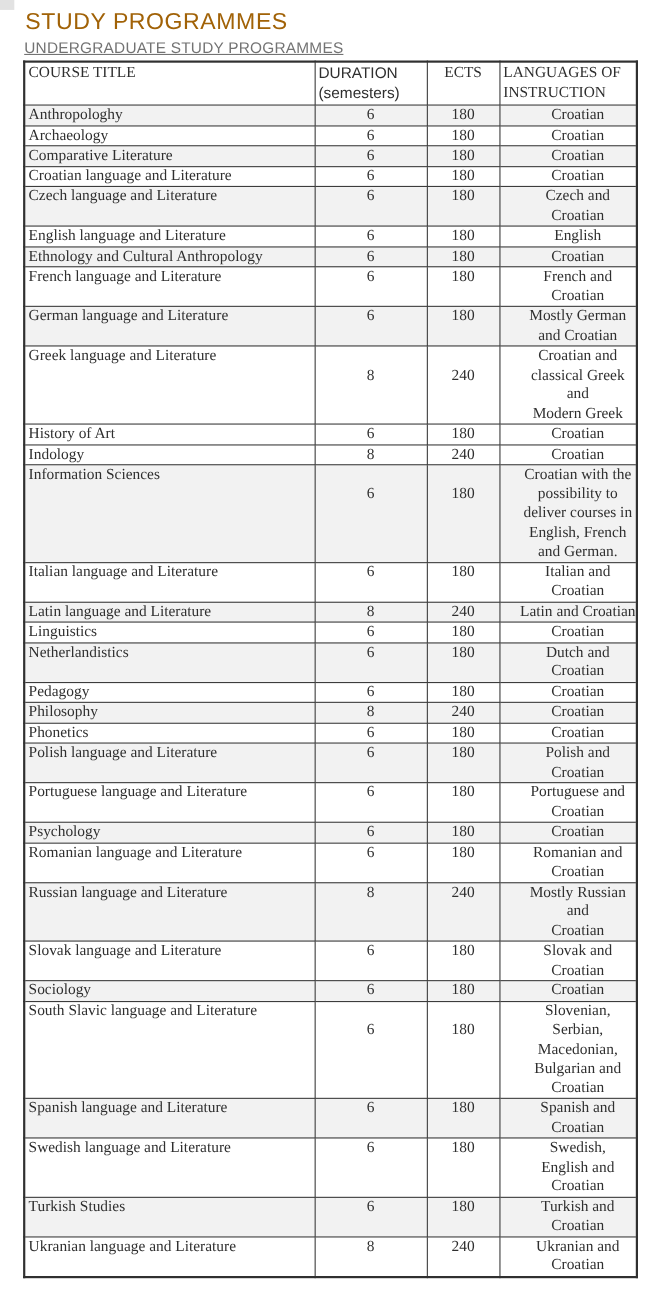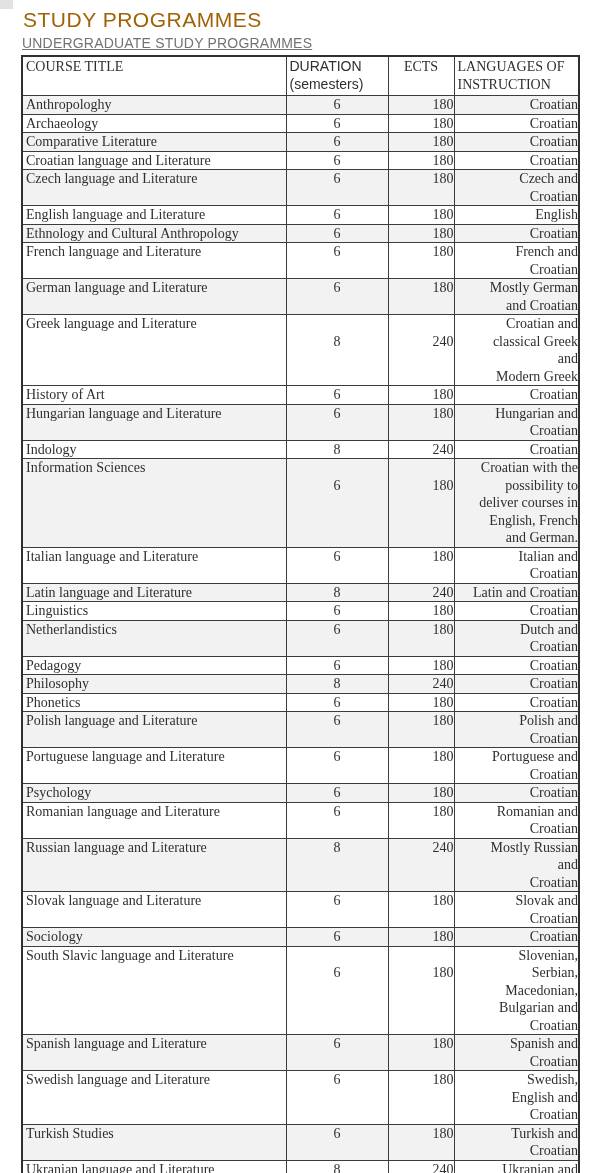--- a/index.html
+++ b/index.html
@@ -67,22 +67,22 @@
     text-align: left;
     padding-top: 1px;
     padding-bottom: 2px;
   }
   th.h-title     { padding-left: 3px; margin-top: 28px; }
   th.h-duration  { font-family: "Liberation Sans", sans-serif; white-space: pre-line; padding-left: 3px; margin-left: 36px; }
   th.h-ects      { text-align: center; }
   th.h-langs     { white-space: pre-line; padding-left: 3px; }
   td.col-title   { text-align: left; padding-left: 3px; }
   td.col-duration{ text-align: center; }
-  td.col-ects    { text-align: right; }
-  td.col-langs   { text-align: right; padding-left: 18px; white-space: pre-line; }
+  td.col-ects    { text-align: center; }
+  td.col-langs   { text-align: center; padding-left: 18px; white-space: pre-line; }
   td.num-offset  { padding-top: 17.5px; }
   tr.stripe      { background: #f2f2f2; }
 </style>
 </head>
 <body>
 
 <div class="corner-artifact"></div>
 
 <div class="page">
   <h1 class="page-title">STUDY PROGRAMMES</h1>
@@ -170,27 +170,20 @@
           <td class="col-langs">Croatian and
 classical Greek and
 Modern Greek</td>
         </tr>
         <tr>
           <td class="col-title">History of Art</td>
           <td class="col-duration">6</td>
           <td class="col-ects">180</td>
           <td class="col-langs">Croatian</td>
         </tr>
-        <tr class="stripe">
-          <td class="col-title">Hungarian language and Literature</td>
-          <td class="col-duration">6</td>
-          <td class="col-ects">180</td>
-          <td class="col-langs">Hungarian and
-Croatian</td>
-        </tr>
         <tr>
           <td class="col-title">Indology</td>
           <td class="col-duration">8</td>
           <td class="col-ects">240</td>
           <td class="col-langs">Croatian</td>
         </tr>
         <tr class="stripe">
           <td class="col-title">Information Sciences</td>
           <td class="col-duration num-offset">6</td>
           <td class="col-ects num-offset">180</td>

